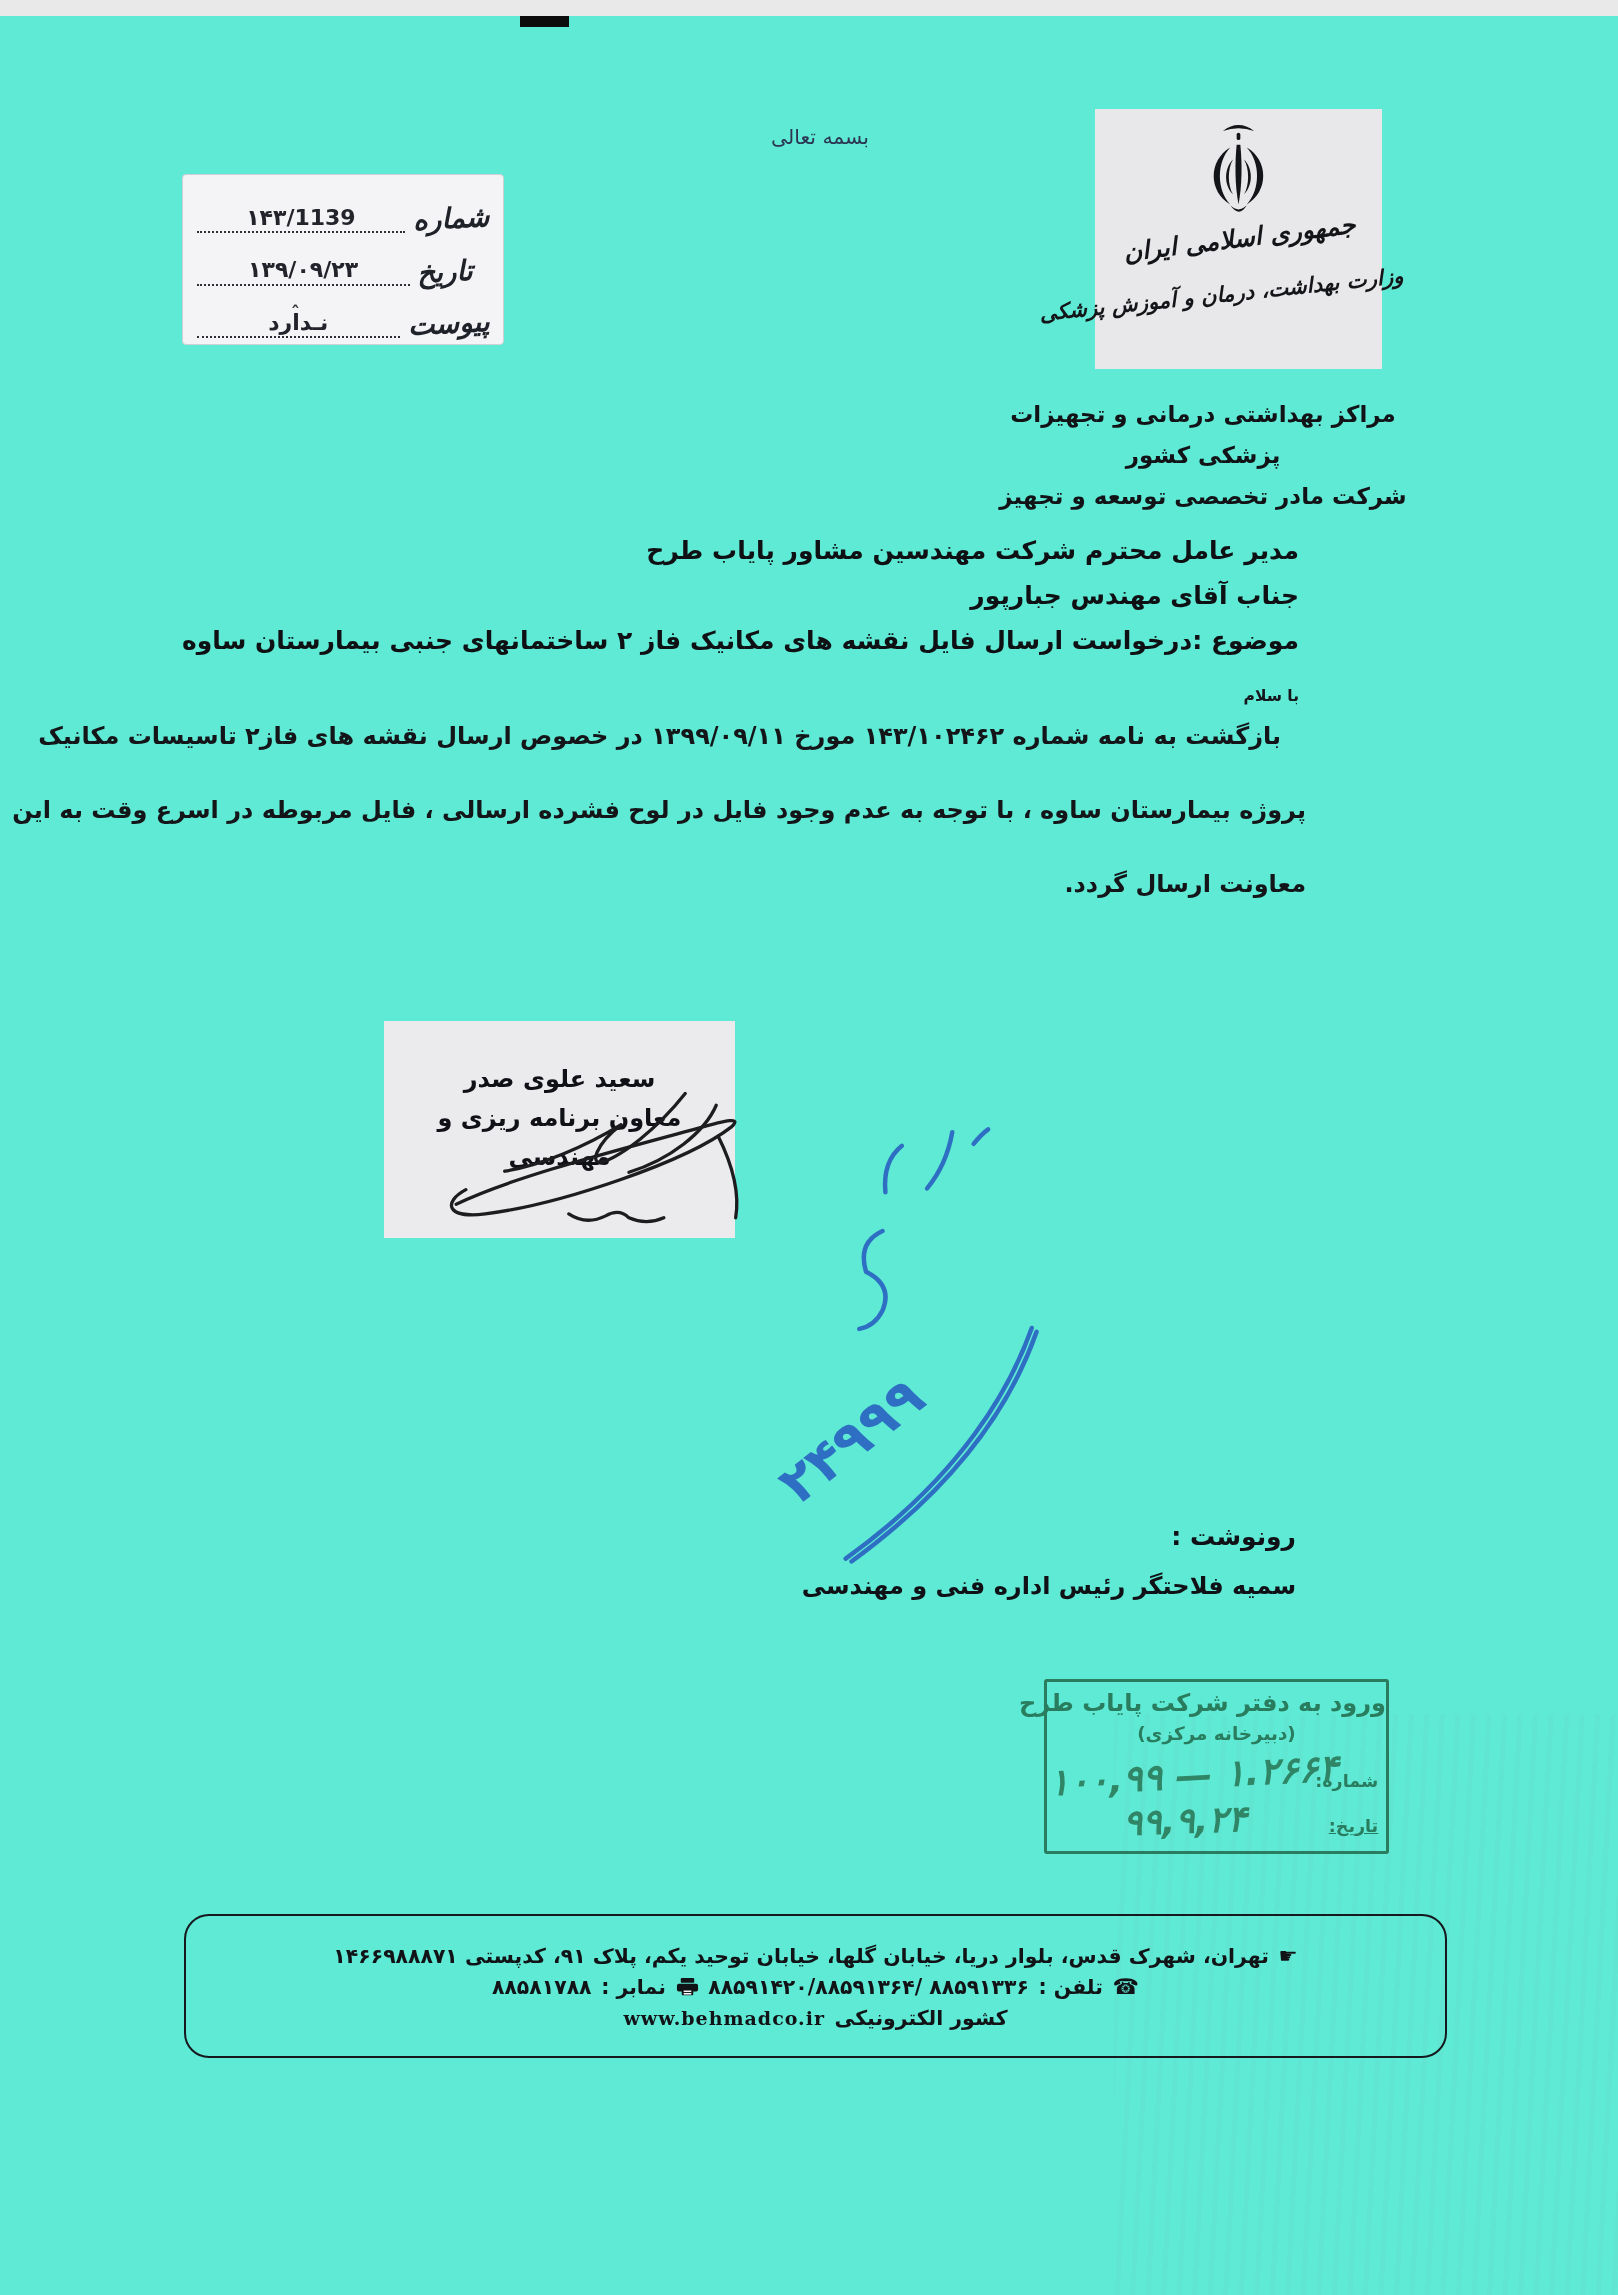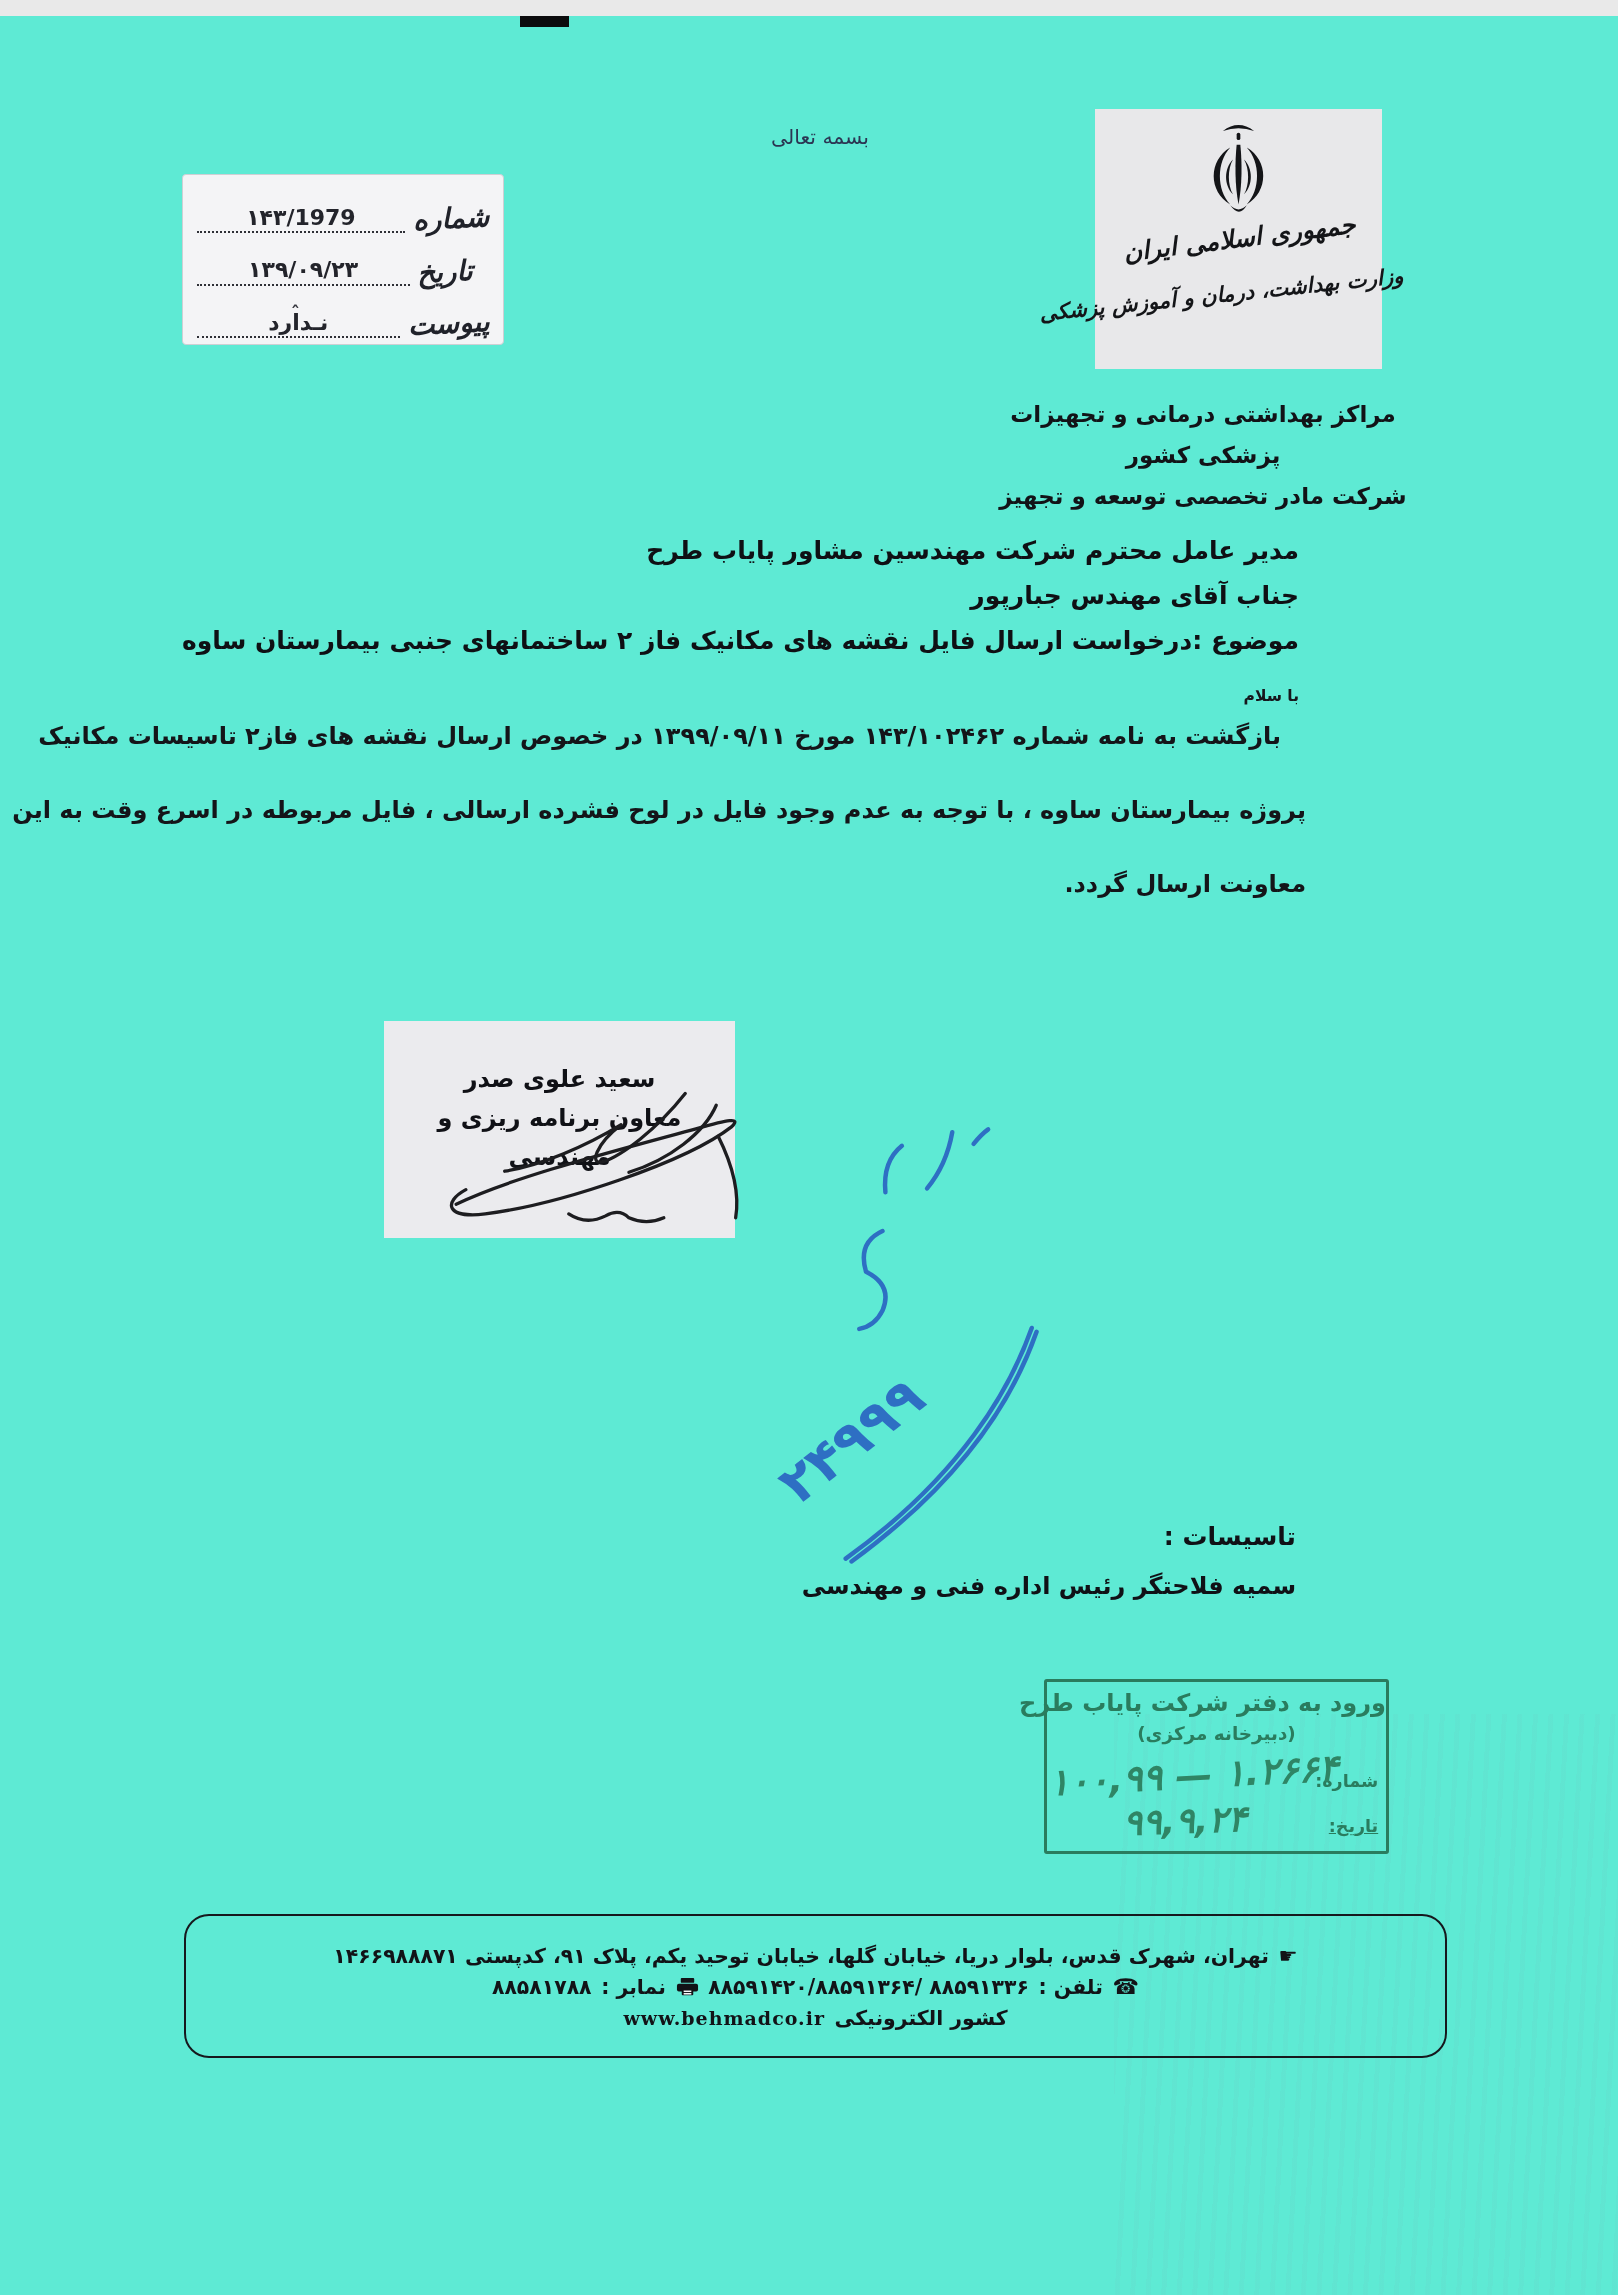--- a/index.html
+++ b/index.html
@@ -96,21 +96,21 @@
   <div class="abs edge-bar" style="left:520px;top:0;width:49px;height:10.7px;"></div>
   <div class="abs edge-bar" style="left:0;top:2286px;width:1619px;height:5.8px;"></div>
   <div class="abs edge-bar" style="left:0;top:2282px;width:767px;height:13.6px;"></div>
   <div class="abs scan-streaks"></div>
 
   <div class="abs bismillah">بسمه تعالی</div>
 
   <div class="abs ref-stamp">
     <div class="ref-row">
       <span class="ref-label">شماره</span>
-      <span class="ref-value">۱۴۳/1979</span>
+      <span class="ref-value">۱۴۳/1139</span>
     </div>
     <div class="ref-row">
       <span class="ref-label">تاریخ</span>
       <span class="ref-value">۱۳۹/۰۹/۲۳</span>
     </div>
     <div class="ref-row">
       <span class="ref-label">پیوست</span>
       <span class="ref-value">نـدارد</span>
     </div>
   </div>
@@ -171,21 +171,21 @@
       <path d="M100 42 q-20 16 -17 48"></path>
       <path d="M152 28 q-6 34 -26 58"></path>
       <path d="M174 40 q8 -10 15 -15"></path>
       <path d="M80 130 q-26 12 -17 42 q28 14 17 40 q-8 16 -24 19"></path>
       <path d="M234 230 C212 292 162 382 42 468"></path>
       <path d="M239 234 C218 294 170 382 48 471"></path>
     </g>
     <text class="pen-num" x="96" y="282" fill="#2e6fc3" transform="rotate(-38 150 250)">۲۴۹۹۹</text>
   </svg>
 
-  <div class="abs cc-label">تاسیسات :</div>
+  <div class="abs cc-label">رونوشت :</div>
   <div class="abs cc-line">سمیه فلاحتگر رئیس اداره فنی و مهندسی</div>
 
   <div class="abs entry-stamp">
     <div class="entry-title">ورود به دفتر شرکت پایاب طرح</div>
     <div class="entry-sub">(دبیرخانه مرکزی)</div>
     <span class="entry-lbl entry-lbl-no">شماره:</span>
     <span class="entry-lbl entry-lbl-dt">تاریخ:</span>
     <span class="entry-hand entry-hand-no">۱۰۰,۹۹ — ۱.۲۶۶۴</span>
     <span class="entry-hand entry-hand-dt">۹۹,۹,۲۴</span>
   </div>

